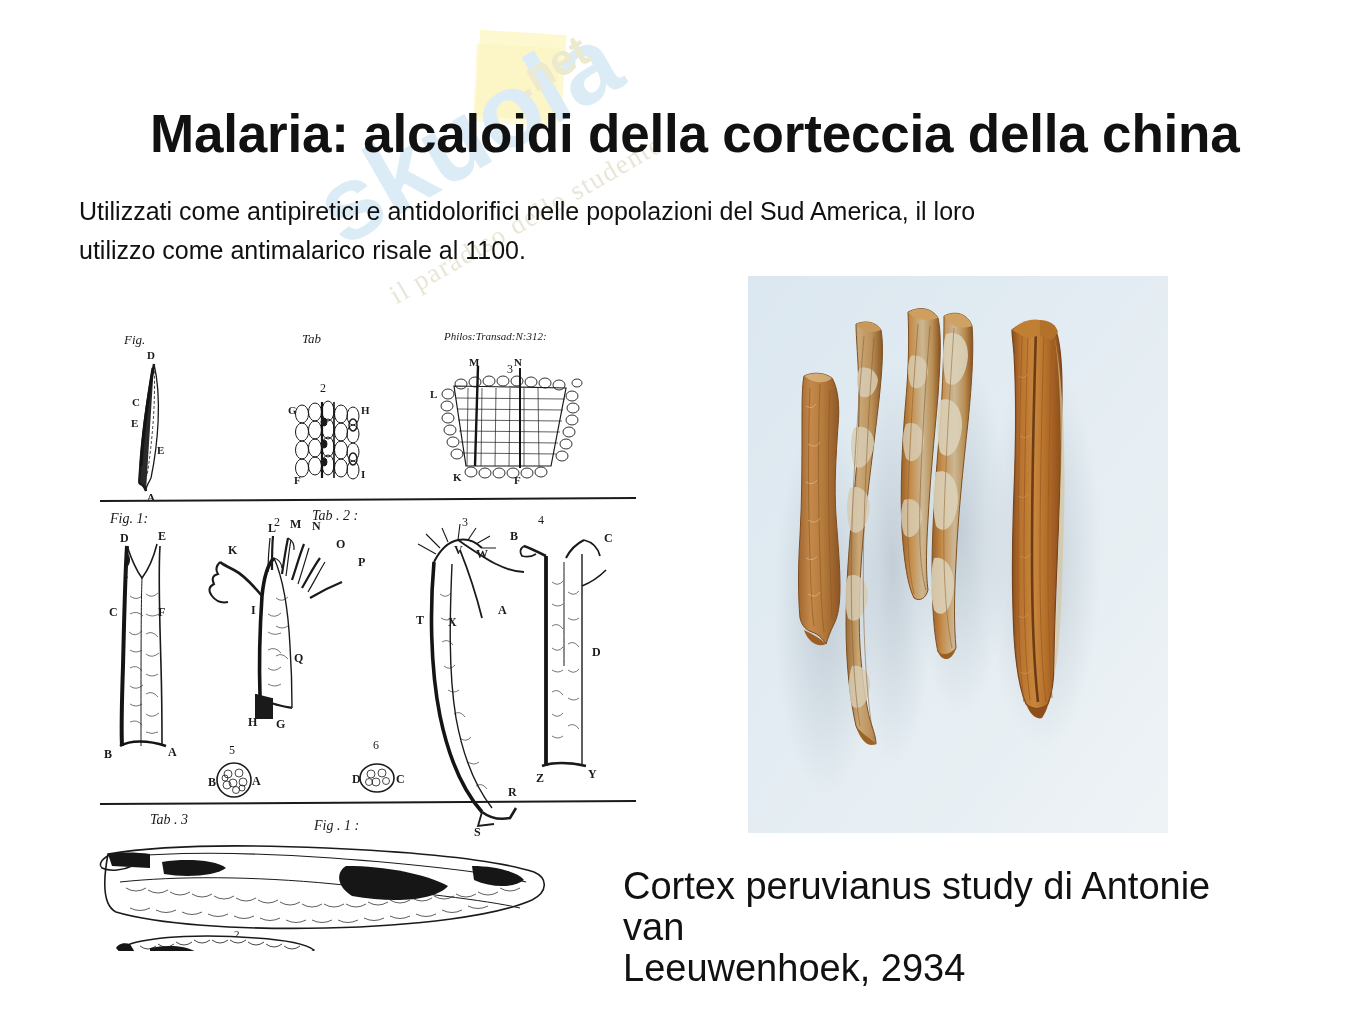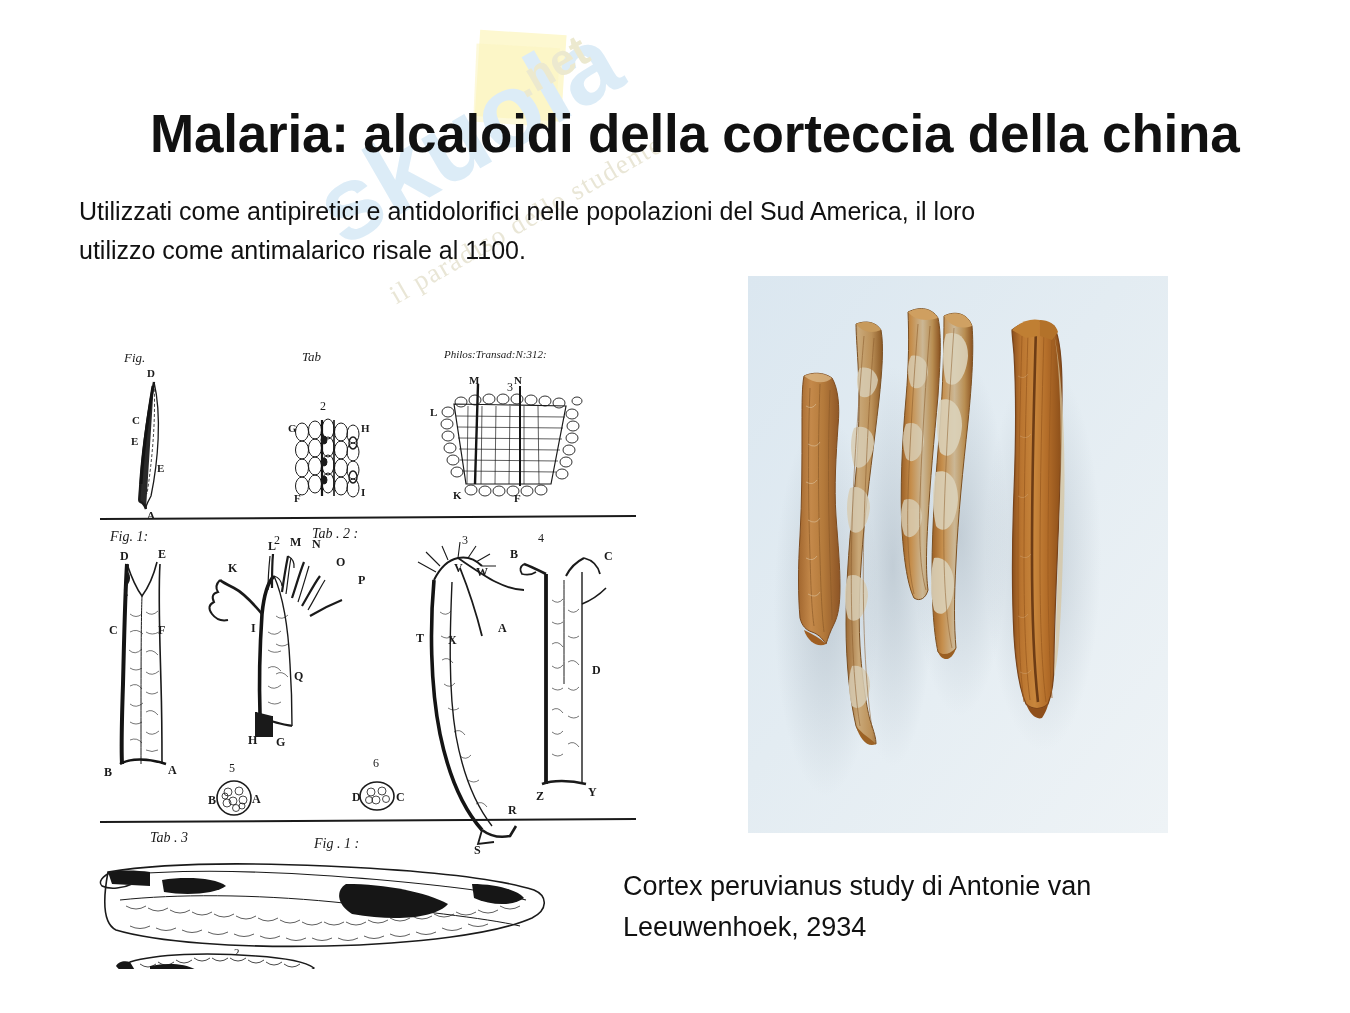--- a/index.html
+++ b/index.html
@@ -56,21 +56,21 @@
     font-size: 25px;
     line-height: 39px;
     color: #111111;
     z-index: 3;
   }
 
   
   #engraving {
     position: absolute;
     left: 96px;
-    top: 344px;
+    top: 326px;
     width: 566px;
     height: 625px;
     background: #5eead4;
     z-index: 2;
   }
   #engraving svg { display: block; }
 
   
   #bark-photo {
     position: absolute;
@@ -82,21 +82,21 @@
     overflow: hidden;
   }
   #bark-photo svg { display: block; }
 
   
   #photo-caption {
     position: absolute;
     left: 623px;
     top: 866px;
     width: 620px;
-    font-size: 27px;
+    font-size: 38px;
     line-height: 41px;
     color: #111111;
     z-index: 3;
   }
 </style>
 </head>
 <body>
 
 <div id="slide">
 

